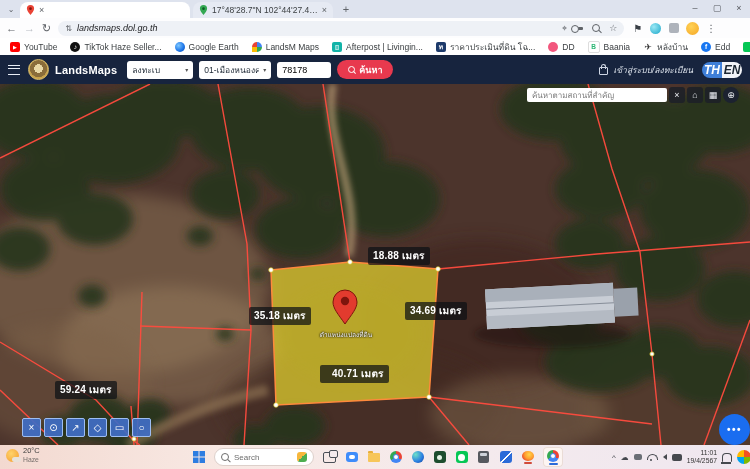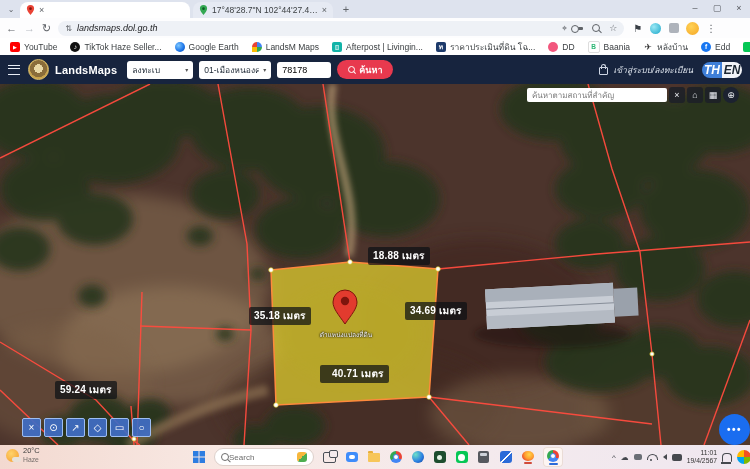--- a/index.html
+++ b/index.html
@@ -74,21 +74,21 @@
   
   .taskbar{position:absolute;top:445px;left:0;right:0;height:24px;
            background:linear-gradient(90deg,#f3d9d0,#f8e9e4 30%,#f4eaed 65%,#efe7f0);display:flex;align-items:center;}
   .weather{position:absolute;left:6px;top:2px;display:flex;gap:4px;align-items:center;}
   .wsun{width:13px;height:13px;border-radius:50%;background:radial-gradient(circle at 40% 35%,#ffd36b,#f49a2a);position:relative;}
   .wsun::after{content:'';position:absolute;bottom:0;right:-2px;width:9px;height:5px;border-radius:4px;background:#e8e2da;}
   .wtxt{font-size:7.5px;color:#3a3a3a;line-height:1.15;}
   .wtxt .d{color:#77706c;font-size:6.8px;}
   .centericons{position:absolute;left:192px;top:0;height:24px;display:flex;align-items:center;gap:9px;}
   .tico{width:13px;height:13px;display:flex;align-items:center;justify-content:center;flex:0 0 auto;}
-  .searchpill{width:86px;height:16px;background:#fff;border:1px solid #ddd0cb;border-radius:9px;display:flex;align-items:center;padding:0 6px;font-size:8px;color:#6d6d6d;}
+  .searchpill{width:86px;height:16px;background:#fff;border:1px solid #ddd0cb;border-radius:9px;display:flex;align-items:center;gap:5px;padding:0 6px;font-size:8px;color:#6d6d6d;}
   .magd{width:6px;height:6px;border:1.2px solid #6d6d6d;border-radius:50%;position:relative;flex:0 0 auto;}
   .magd::after{content:'';position:absolute;width:3.5px;height:1.2px;background:#6d6d6d;transform:rotate(45deg);right:-2.5px;bottom:-1px;}
   .bingdot{margin-left:auto;width:10px;height:10px;border-radius:3px;background:linear-gradient(135deg,#f6b73c 0 50%,#4cae4f 50%);}
   .tv{width:11px;height:9px;border:1.3px solid #4a4f57;border-radius:2px;position:relative;background:transparent;}
   .tv::after{content:'';position:absolute;right:-3px;top:-3px;width:7px;height:6px;border:1.3px solid #4a4f57;border-radius:2px;background:#f4eaed;}
   .chatic{width:12px;height:10px;background:#3f8cfa;border-radius:3px;position:relative;}
   .chatic::before{content:'';position:absolute;left:3px;top:3px;width:6px;height:4px;border-radius:2px;background:#fff;}
   .chatic::after{content:'';position:absolute;left:2px;bottom:-2px;border:2px solid transparent;border-top-color:#3f8cfa;}
   .foldt{width:12px;height:9px;background:#f7c65a;border-radius:1px;position:relative;}
   .foldt::before{content:'';position:absolute;top:-2px;left:0;width:5px;height:2px;background:#e8ae3a;border-radius:1px 1px 0 0;}

